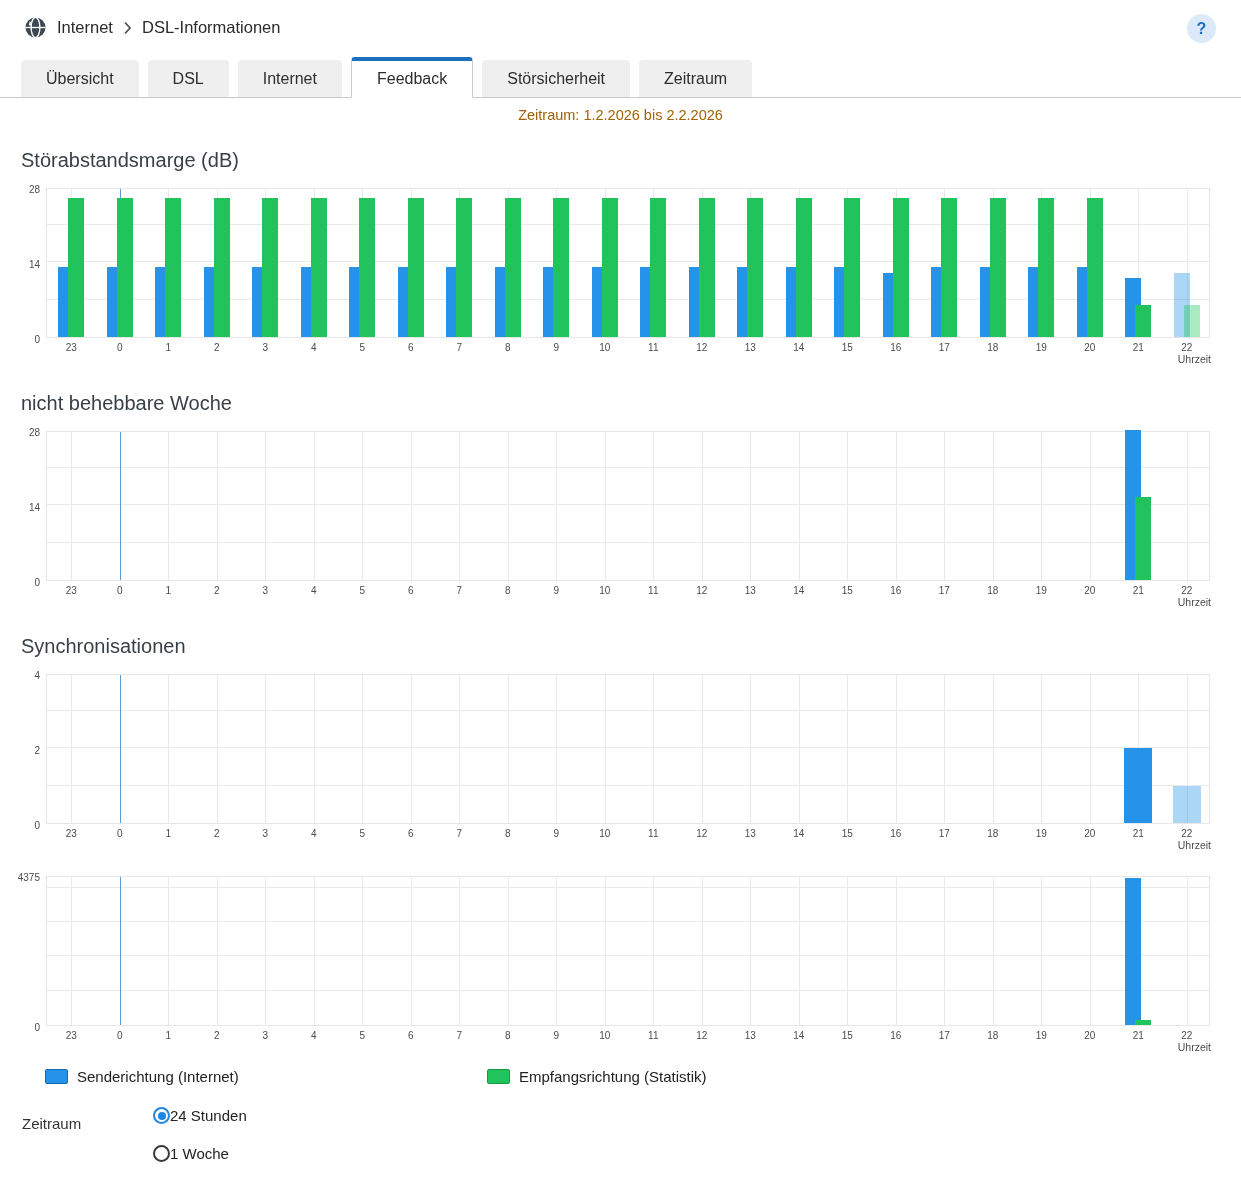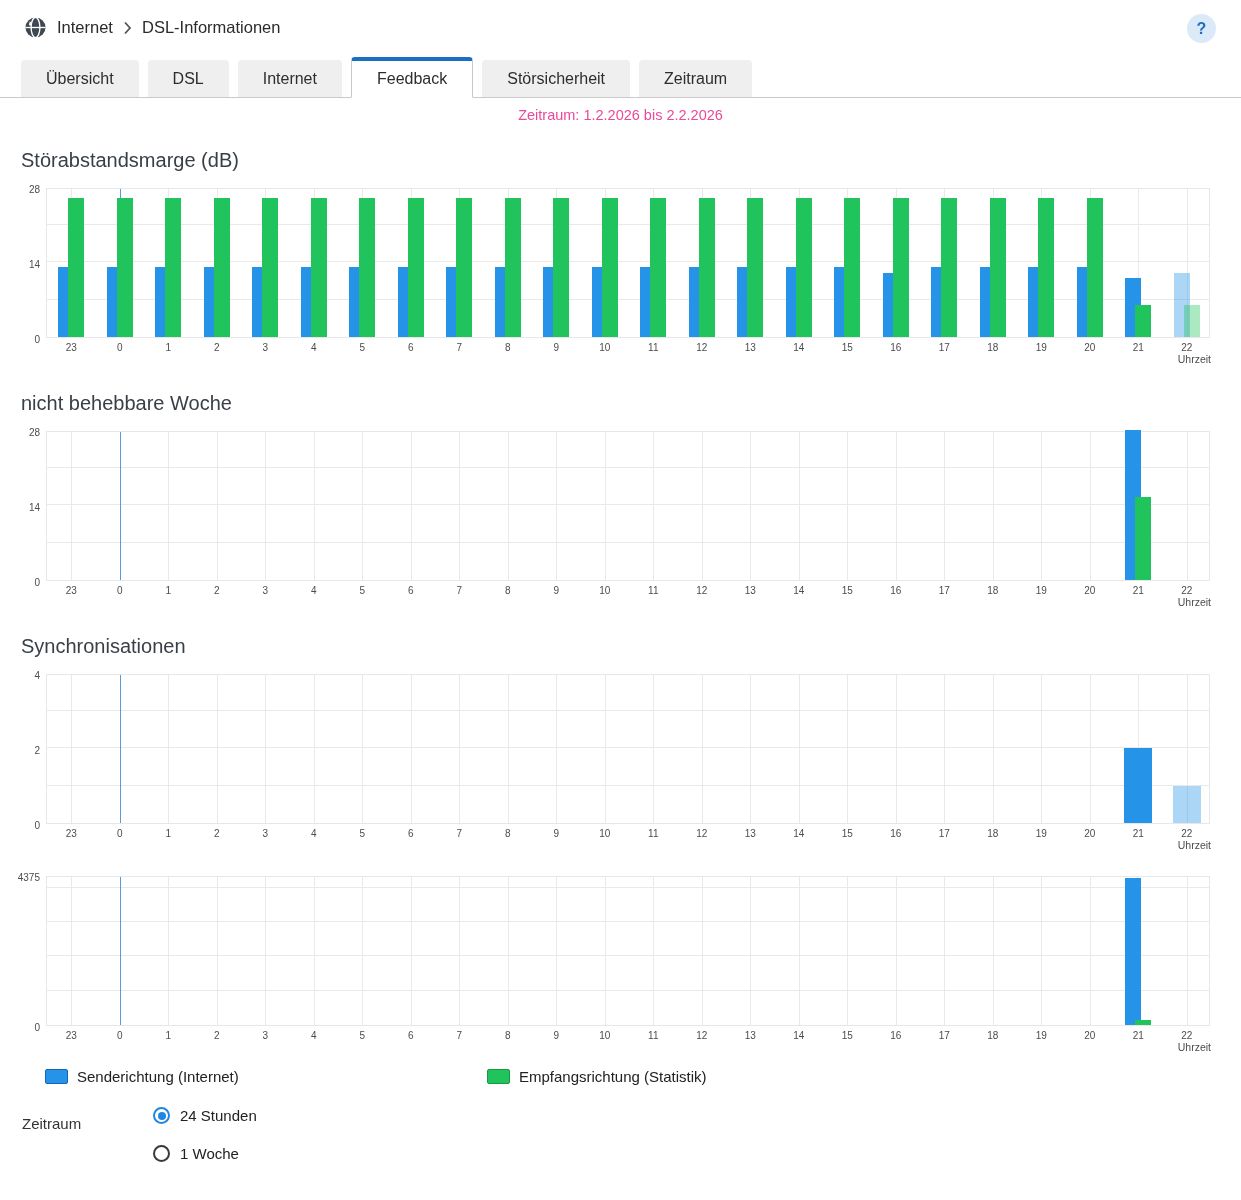--- a/index.html
+++ b/index.html
@@ -28,21 +28,21 @@
   .tab {
     background:#efefef; border:none; border-radius:4px 4px 0 0;
     height:37px; padding:0 25px; font-size:16px; color:#2d2d2d;
     font-family:"Liberation Sans", sans-serif; cursor:pointer;
   }
   .tab.active {
     background:#ffffff; border:1px solid #c9c9c9; border-bottom:1px solid #ffffff;
     border-top:4px solid #1a6fc0; margin-bottom:-1px; height:41px;
   }
   
-  .period { text-align:center; font-size:14.5px; color:#ec4899; margin-top:9px; }
+  .period { text-align:center; font-size:14.5px; color:#a16207; margin-top:9px; }
   
   .chart-section { margin:24px 31px 0 21px; }
   .chart-title { font-size:20px; font-weight:400; color:#383f46; line-height:26px; margin-bottom:15px; }
   .plot-wrap { padding-bottom:28px; margin-left:25px; }
   .plot { position:relative; width:1164px; height:150px; border:1px solid #e7e7e7; background:#fff; }
   .gl-v { position:absolute; top:0; bottom:0; width:1px; background:#e9e9e9; }
   .gl-h { position:absolute; left:0; right:0; height:1px; background:#e9e9e9; }
   .midline { position:absolute; top:0; bottom:0; width:1px; }
   .bar { position:absolute; bottom:0; }
   .ylab { position:absolute; right:calc(100% + 7px); transform:translateY(-50%);
@@ -54,21 +54,21 @@
   .legend { display:flex; margin:14px 0 0 45px; align-items:center; }
   .legend-item { display:flex; align-items:center; gap:9px; }
   .legend-item:first-child { width:442px; }
   .swatch { width:23px; height:15px; border-radius:2px; display:inline-block; }
   .swatch.up   { background:#2493e8; border:1.5px solid #1268b3; }
   .swatch.down { background:#21c45c; border:1.5px solid #159a43; }
   .legend-label { font-size:15px; color:#222; }
   
   .zrow { display:flex; margin:22px 0 0 22px; }
   .zlabel { font-size:15px; color:#333; width:123px; padding-top:8px; }
-  .radio-opt { display:flex; gap:10px; cursor:pointer; margin-bottom:21px;padding-left:8px; }
+  .radio-opt { display:flex; cursor:pointer; margin-bottom:21px;padding-left:8px; }
   .radio { width:17px; height:17px; border-radius:50%; border:2px solid #3a3a3a; background:#fff; position:relative; flex:none; }
   .radio.sel { border-color:#2086e0; }
   .radio.sel::after { content:""; position:absolute; left:2.5px; top:2.5px; width:8px; height:8px;
                       border-radius:50%; background:#2086e0; }
   .radio-label { font-size:15px; color:#222; }
 </style>
 </head>
 <body>
 
 <header class="hdr">

